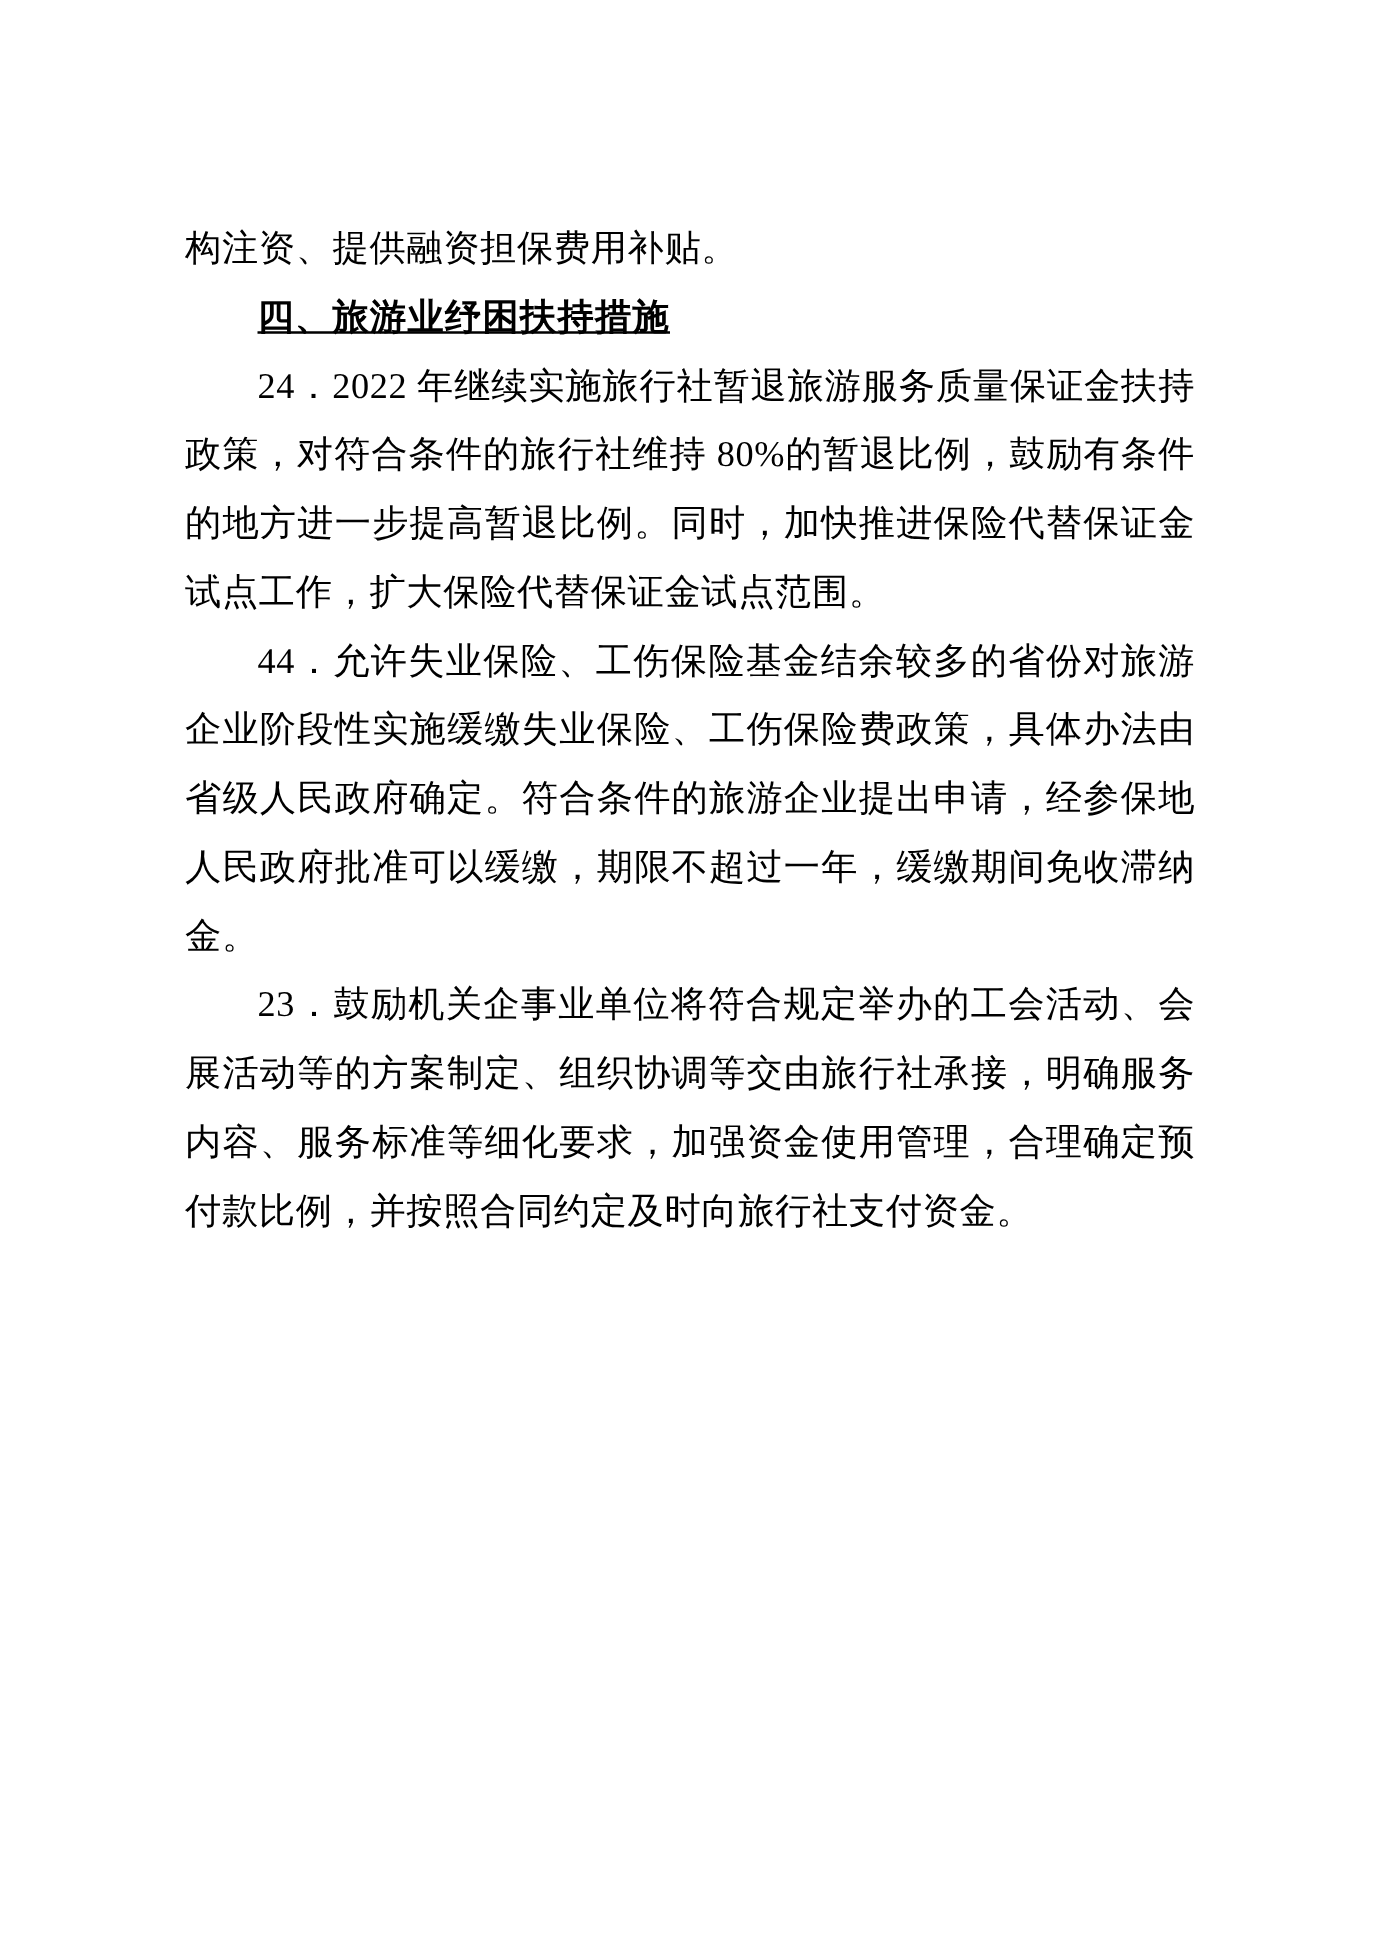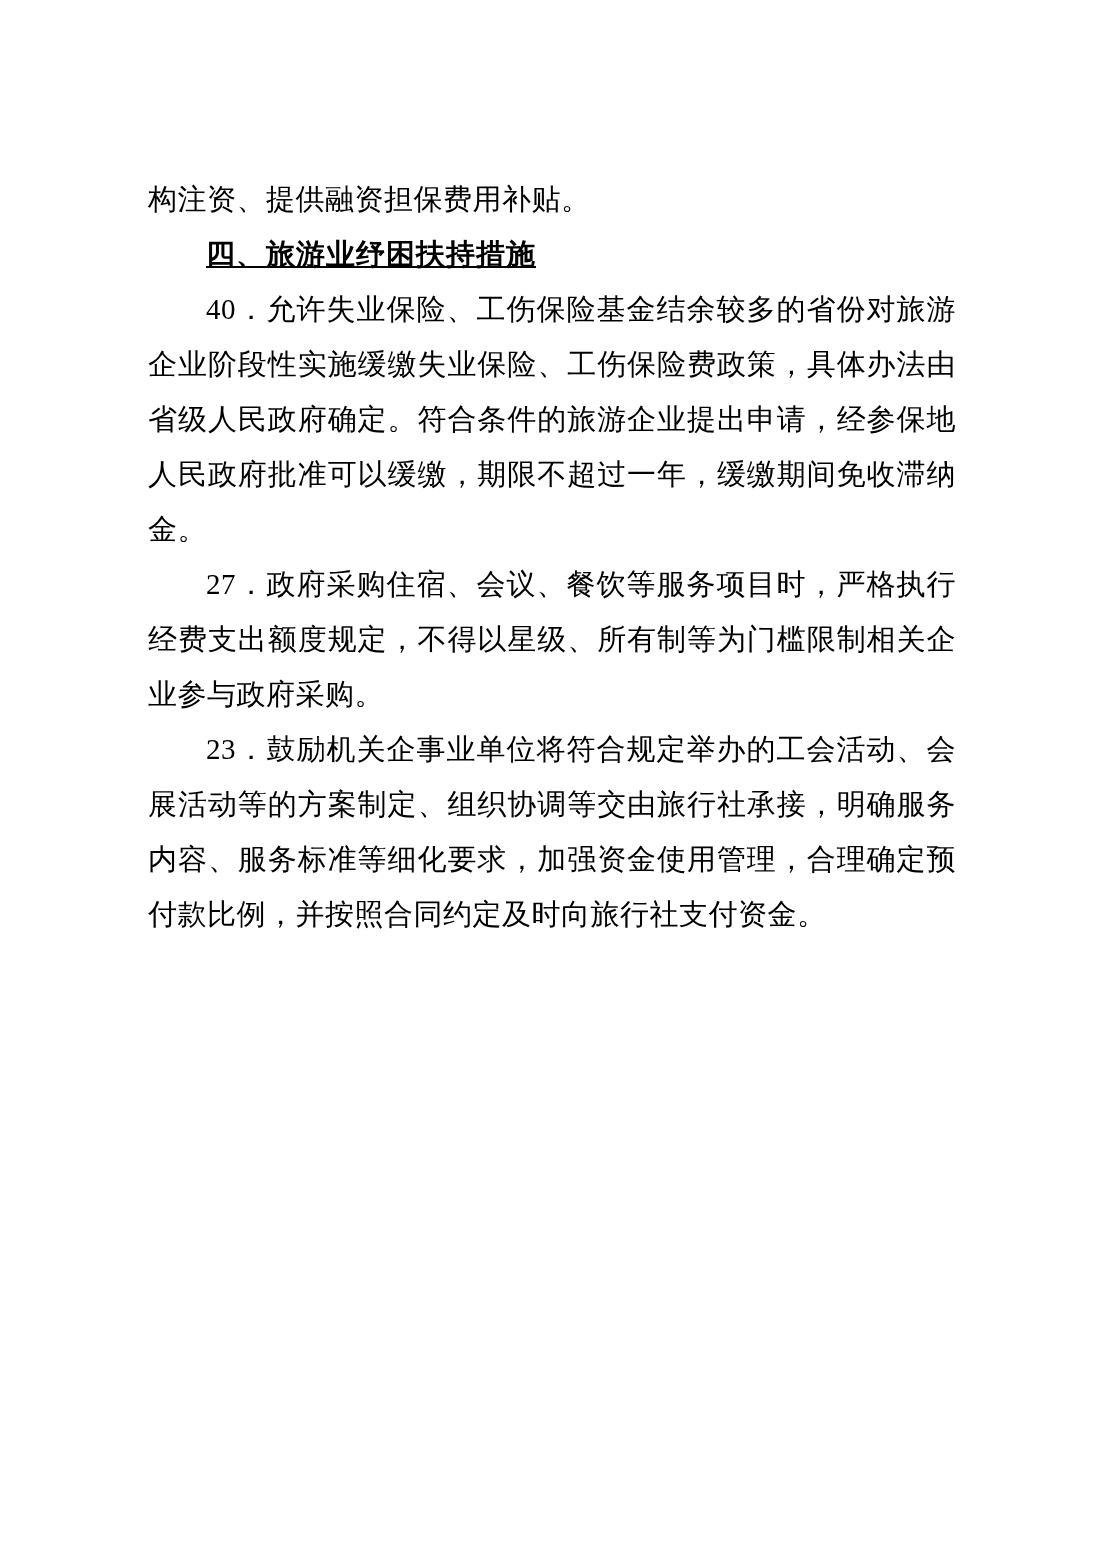--- a/index.html
+++ b/index.html
@@ -53,19 +53,19 @@
     font-family: "Liberation Serif", "DejaVu Serif", serif;
   }
 </style>
 </head>
 <body>
 
 <div class="page">
   <div class="content">
     <p class="para-continuation">构注资、提供融资担保费用补贴。</p>
     <p class="section-heading">四、旅游业纾困扶持措施</p>
-    <p class="para-indent">40．允许失业保险、工伤保险基金结余较多的省份对旅游企业阶段性实施缓缴失业保险、工伤保险费政策，具体办法由省级人民政府确定。符合条件的旅游企业提出申请，经参保地人民政府批准可以缓缴，期限不超过一年，缓缴期间免收滞纳金。</p>
-    <p class="para-indent">27．政府采购住宿、会议、餐饮等服务项目时，严格执行经费支出额度规定，不得以星级、所有制等为门槛限制相关企业参与政府采购。</p>
+    <p class="para-indent">24．2022 年继续实施旅行社暂退旅游服务质量保证金扶持政策，对符合条件的旅行社维持 80%的暂退比例，鼓励有条件的地方进一步提高暂退比例。同时，加快推进保险代替保证金试点工作，扩大保险代替保证金试点范围。</p>
+    <p class="para-indent">44．允许失业保险、工伤保险基金结余较多的省份对旅游企业阶段性实施缓缴失业保险、工伤保险费政策，具体办法由省级人民政府确定。符合条件的旅游企业提出申请，经参保地人民政府批准可以缓缴，期限不超过一年，缓缴期间免收滞纳金。</p>
     <p class="para-indent">23．鼓励机关企事业单位将符合规定举办的工会活动、会展活动等的方案制定、组织协调等交由旅行社承接，明确服务内容、服务标准等细化要求，加强资金使用管理，合理确定预付款比例，并按照合同约定及时向旅行社支付资金。</p>
   </div>
 
   <div class="page-footer">— 6 —</div>
 </div>
 
 </body></html>

